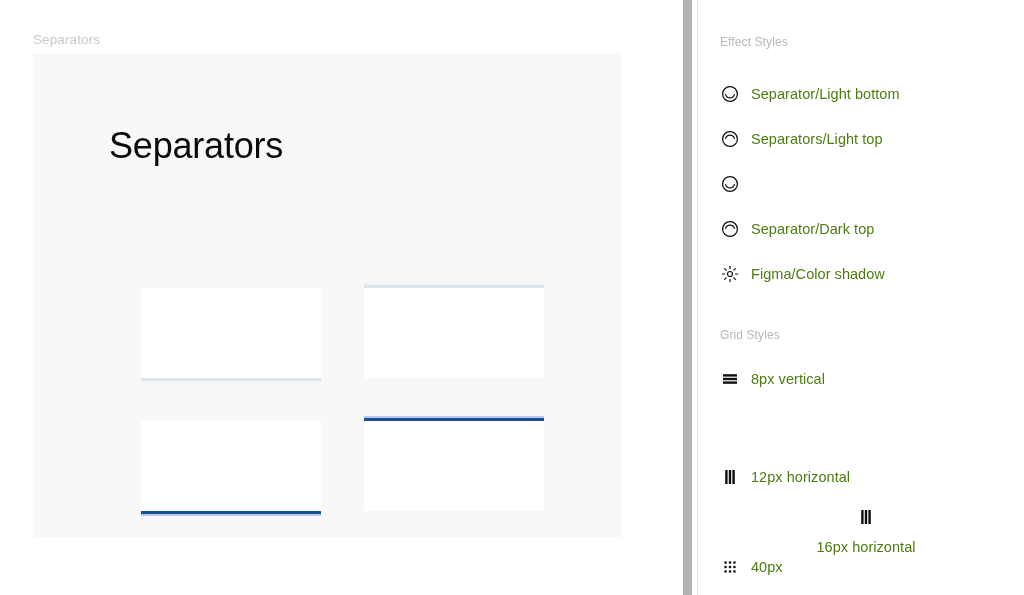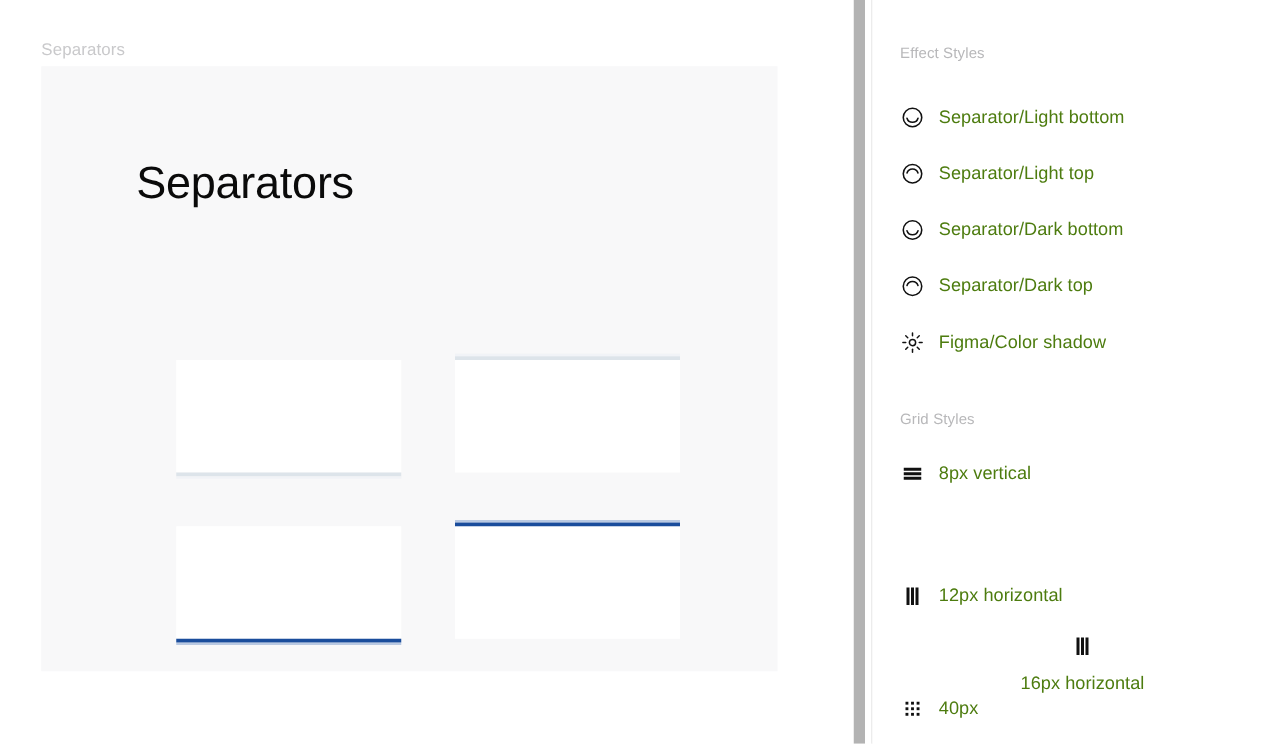--- a/index.html
+++ b/index.html
@@ -219,31 +219,30 @@
       <span class="style-label">Separator/Light bottom</span>
     </div>
 
     <div class="style-row" style="top:124px;">
       <span class="style-icon">
         <svg width="18" height="18" viewBox="0 0 18 18">
           <circle cx="9" cy="9" r="7.4" fill="none" stroke="#111111" stroke-width="1.25"></circle>
           <path d="M4.6 8.4 A 4.6 4.6 0 0 1 13.4 8.4" fill="none" stroke="#111111" stroke-width="1.25" stroke-linecap="round"></path>
         </svg>
       </span>
-      <span class="style-label">Separator/Light top</span>
+      <span class="style-label">Separators/Light top</span>
     </div>
 
     <div class="style-row" style="top:169px;">
       <span class="style-icon">
         <svg width="18" height="18" viewBox="0 0 18 18">
           <circle cx="9" cy="9" r="7.4" fill="none" stroke="#111111" stroke-width="1.25"></circle>
           <path d="M4.6 9.6 A 4.6 4.6 0 0 0 13.4 9.6" fill="none" stroke="#111111" stroke-width="1.25" stroke-linecap="round"></path>
         </svg>
       </span>
-      <span class="style-label">Separator/Dark bottom</span>
     </div>
 
     <div class="style-row" style="top:214px;">
       <span class="style-icon">
         <svg width="18" height="18" viewBox="0 0 18 18">
           <circle cx="9" cy="9" r="7.4" fill="none" stroke="#111111" stroke-width="1.25"></circle>
           <path d="M4.6 8.4 A 4.6 4.6 0 0 1 13.4 8.4" fill="none" stroke="#111111" stroke-width="1.25" stroke-linecap="round"></path>
         </svg>
       </span>
       <span class="style-label">Separator/Dark top</span>

